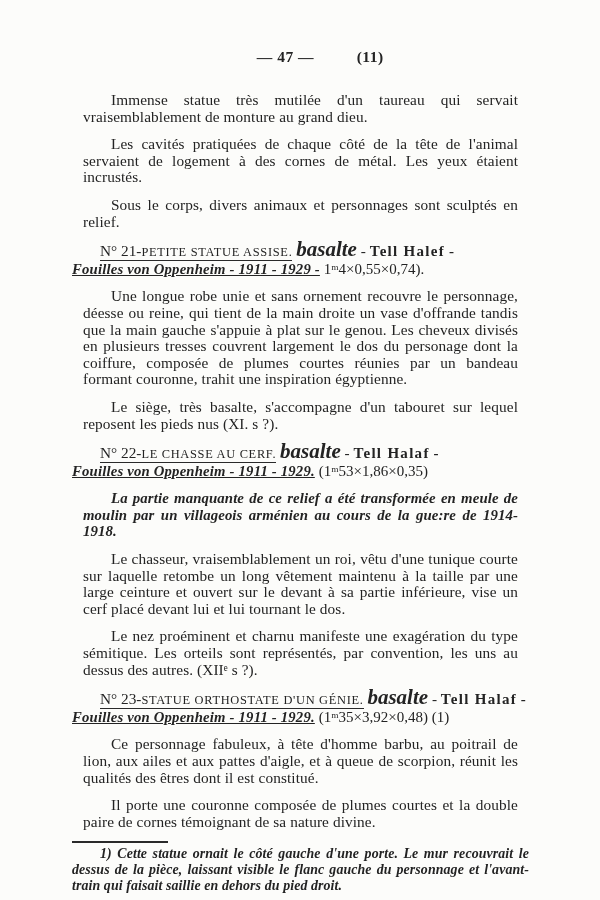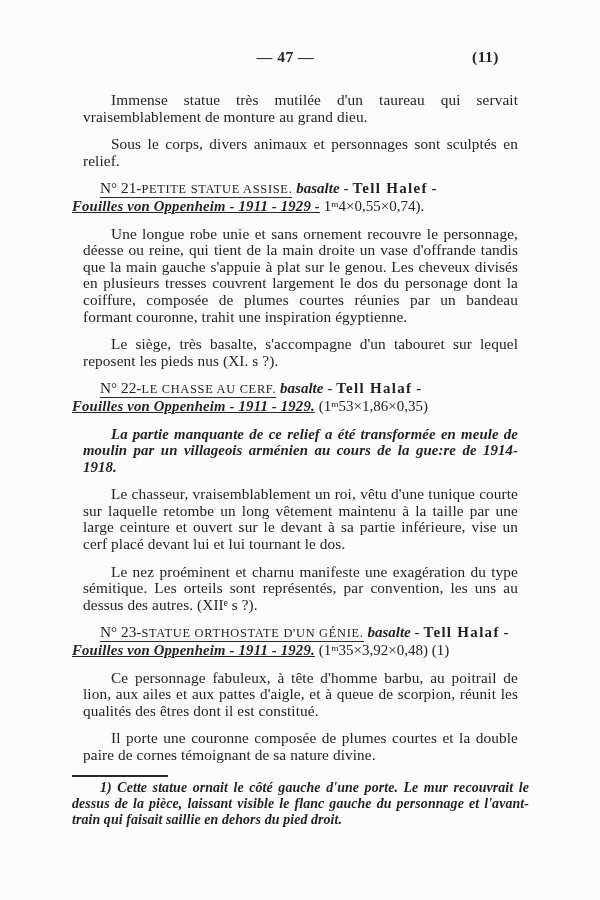--- a/index.html
+++ b/index.html
@@ -17,21 +17,21 @@
   }
   
   .page-header {
     display: flex; align-items: baseline;
     font-weight: bold; font-size: 15.5px;
     margin-bottom: 26px;
     letter-spacing: 0.5px;
   }
   .ph-left  { flex: 1; }
   .ph-center{ flex: 1; text-align: center; }
-  .ph-right { flex: 1; text-align: right; padding-right: 30px; }
+  .ph-right { flex: 1; padding-right: 30px; }
   
   .para {
     margin: 11px;
     font-size: 15.3px; line-height: 16.6px;
     text-align: justify;
     letter-spacing: 0.1px;
   }
   .indent { text-indent: 28px; }
   .gap-sm { margin-top: 2px; }
   .bold-italic {
@@ -49,21 +49,21 @@
     border-bottom: 1px solid #2a2a2a;
     padding-bottom: 1px;
   }
   .entry-num { font-size: 15.3px; }
   .entry-title-sc {
     font-size: 12.4px;
     letter-spacing: 0.7px;
   }
   .material {
     font-weight: bold; font-style: italic;
-    font-size: 15px;
+    font-size: 21px;
   }
   .site {
     font-weight: bold;
     font-size: 15px;
     letter-spacing: 1.3px;
   }
   .entry-line2 {
     margin: 0;
     font-size: 15.3px; line-height: 16.6px;
     text-align: left;
@@ -95,20 +95,21 @@
 
 <div class="page">
 
   <div class="page-header">
     <span class="ph-left"></span>
     <span class="ph-center">— 47 —</span>
     <span class="ph-right">(11)</span>
   </div>
 
   <p class="para indent">Immense statue très mutilée d'un taureau qui servait vraisemblablement de monture au grand dieu.</p>
+  <p class="para indent">Les cavités pratiquées de chaque côté de la tête de l'animal servaient de logement à des cornes de métal. Les yeux étaient incrustés.</p>
   <p class="para indent gap-sm">Sous le corps, divers animaux et personnages sont sculptés en relief.</p>
 
   <p class="entry-line1">
     <span class="entry-head"><span class="entry-num">N° 21-</span><span class="entry-title-sc">PETITE STATUE ASSISE.</span></span>
     <span class="material">basalte</span>
     <span>-</span>
     <span class="site">Tell Halef</span>
     <span class="site">-</span>
   </p>
   <p class="entry-line2">

